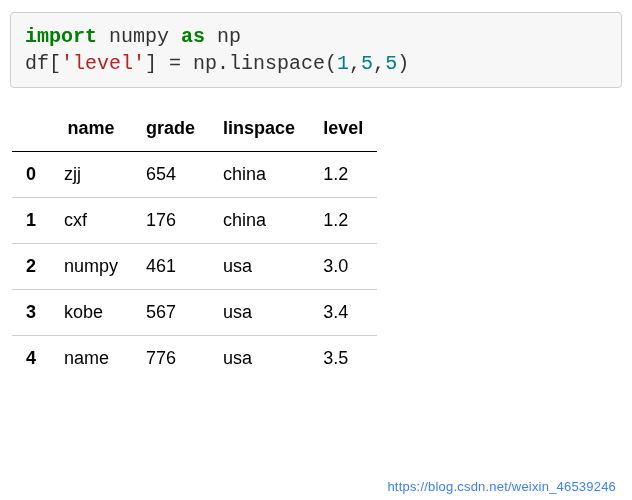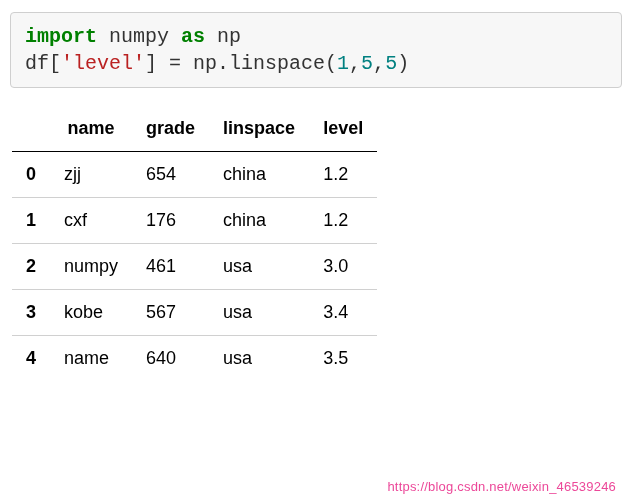--- a/index.html
+++ b/index.html
@@ -52,21 +52,21 @@
     border-bottom: 1px solid #d0d0d0;
   }
   table.df tbody tr:last-child {
     border-bottom: none;
   }
   .watermark {
     position: absolute;
     right: 10px;
     bottom: 6px;
     font-size: 13px;
-    color: #ec4899;
+    color: #3b82f6;
     font-family: Arial, sans-serif;
     letter-spacing: 0.2px;
   }
   .wrap {
     position: relative;
     width: 620px;
     height: 488px;
   }
 </style>
 </head>
@@ -114,21 +114,21 @@
         <tr>
           <th>3</th>
           <td>kobe</td>
           <td>567</td>
           <td>usa</td>
           <td>3.4</td>
         </tr>
         <tr>
           <th>4</th>
           <td>name</td>
-          <td>640</td>
+          <td>776</td>
           <td>usa</td>
           <td>3.5</td>
         </tr>
       </tbody>
     </table>
   </div>
 
   <div class="watermark">https://blog.csdn.net/weixin_46539246</div>
 </div>
 

